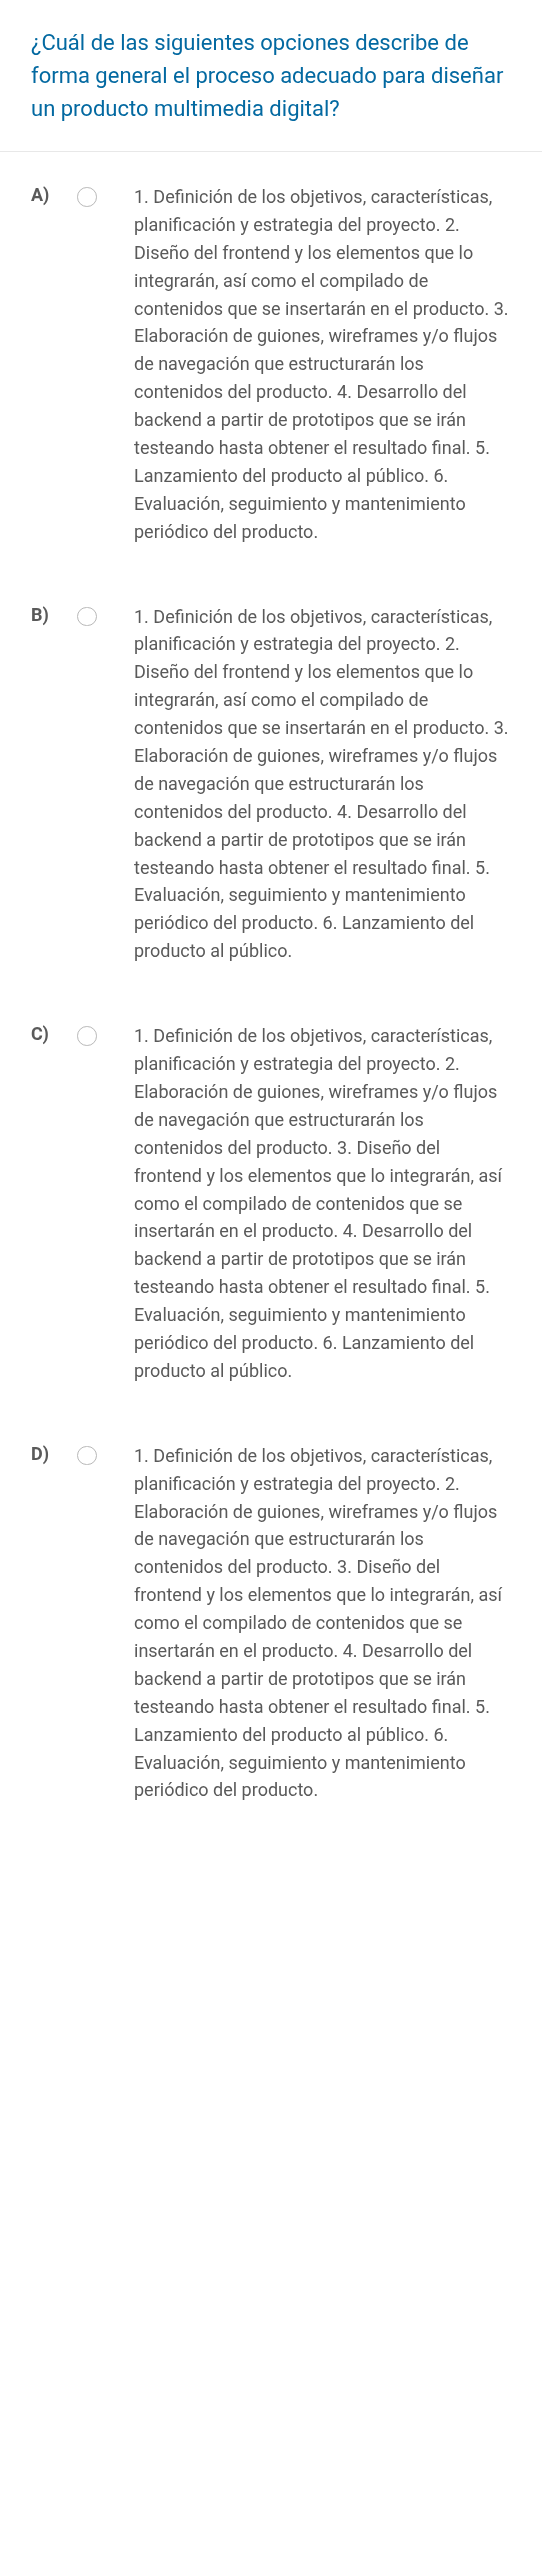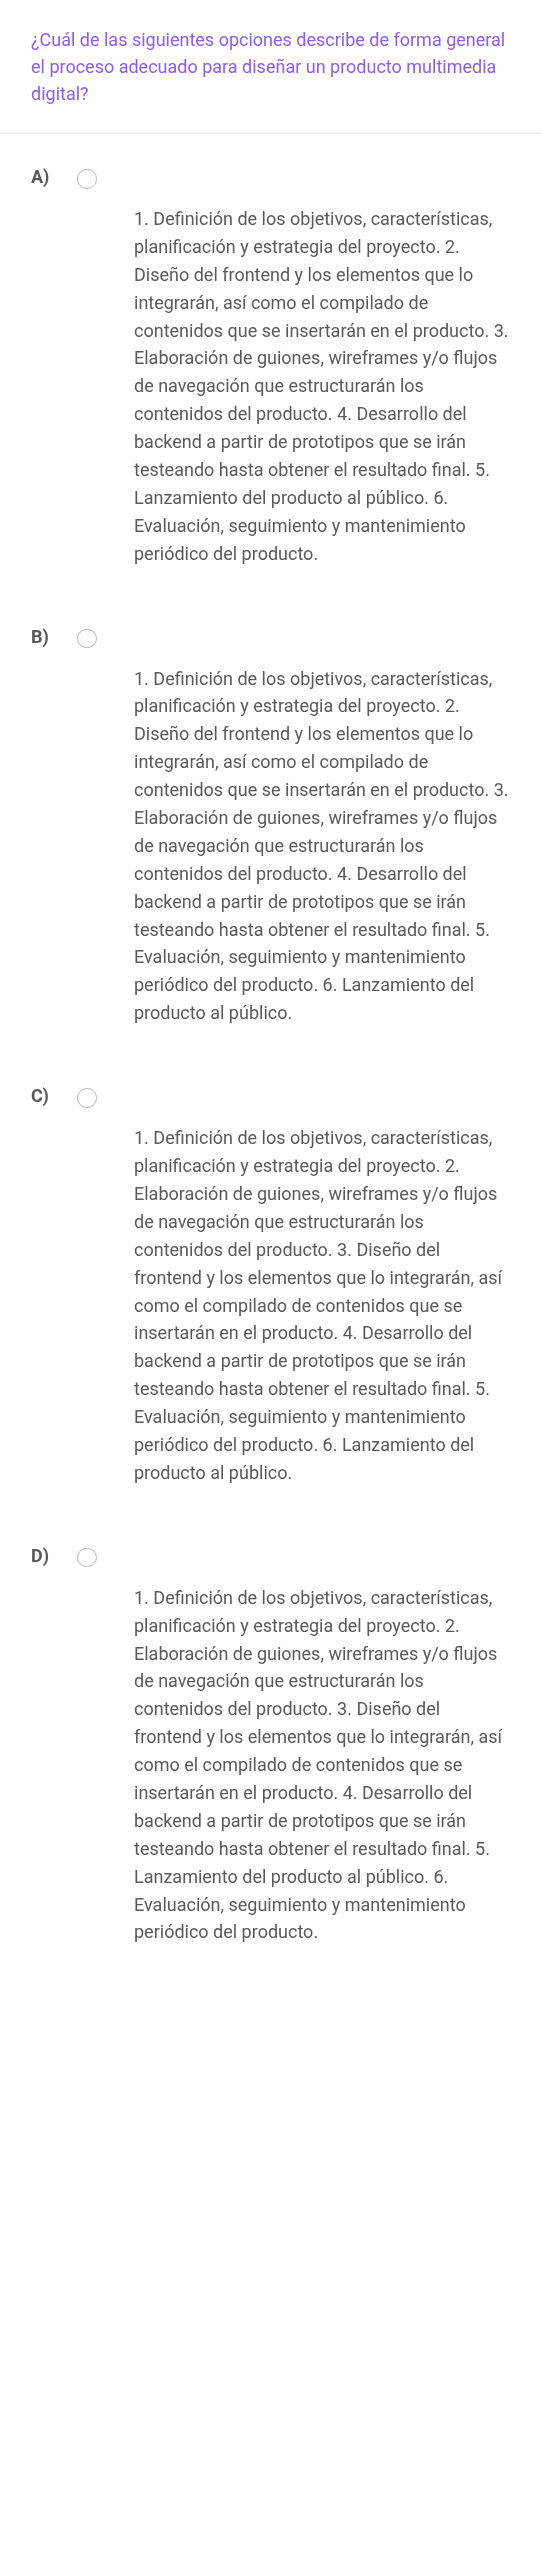--- a/index.html
+++ b/index.html
@@ -11,23 +11,23 @@
       font-family: -apple-system, BlinkMacSystemFont, "Segoe UI", Roboto, Helvetica, Arial, sans-serif;
       background: #ffffff;
       color: #5a5a5a;
       width: 543px;
     }
     .question-header {
       padding: 26px 31px 26px 31px;
       border-bottom: 0.5px solid #e8e8e8;
     }
     .question-text {
-      font-size: 18px;
+      font-size: 22px;
       line-height: 1.5;
-      color: #8b5cf6;
+      color: #0369a1;
       font-weight: 400;
     }
     .options-container {
       padding: 31px 31px 31px 31px;
     }
     .option-row {
       display: flex;
       align-items: flex-start;
       margin-bottom: 57px;
     }
@@ -56,21 +56,20 @@
       border-radius: 50%;
       background: #ffffff;
       cursor: pointer;
     }
     .option-text {
       flex: 1;
       font-size: 18px;
       line-height: 1.55;
       color: #5a5a5a;
       font-weight: 400;
-      margin-top: 40px;
     }
   </style>
 </head>
 <body>
 
 <div class="question-header">
   <div class="question-text">¿Cuál de las siguientes opciones describe de forma general el proceso adecuado para diseñar un producto multimedia digital?</div>
 </div>
 
 <div class="options-container">

